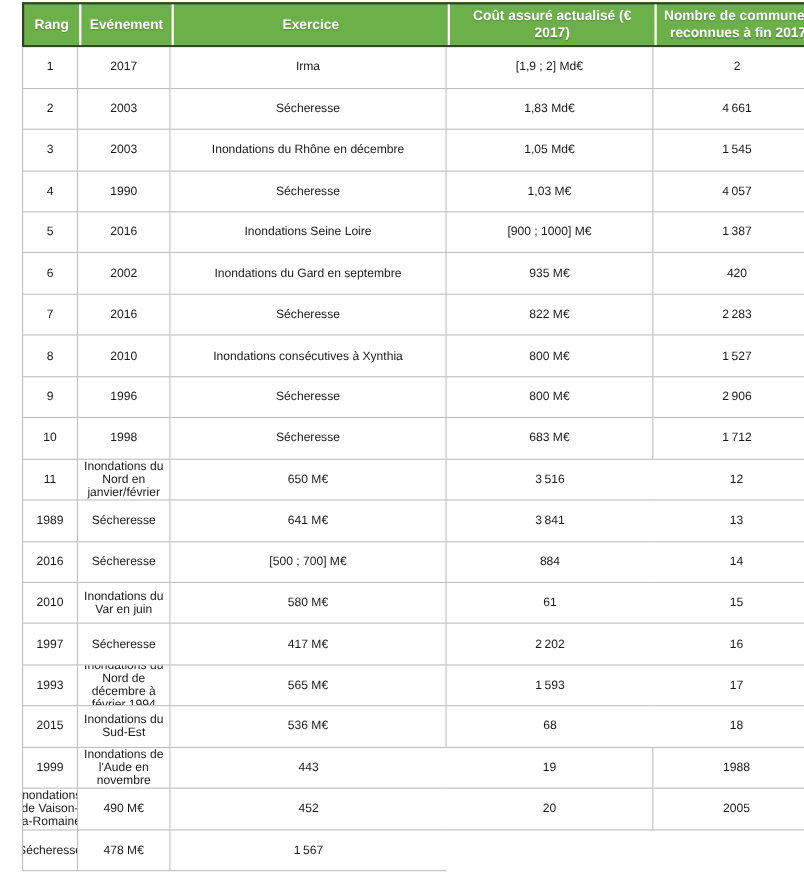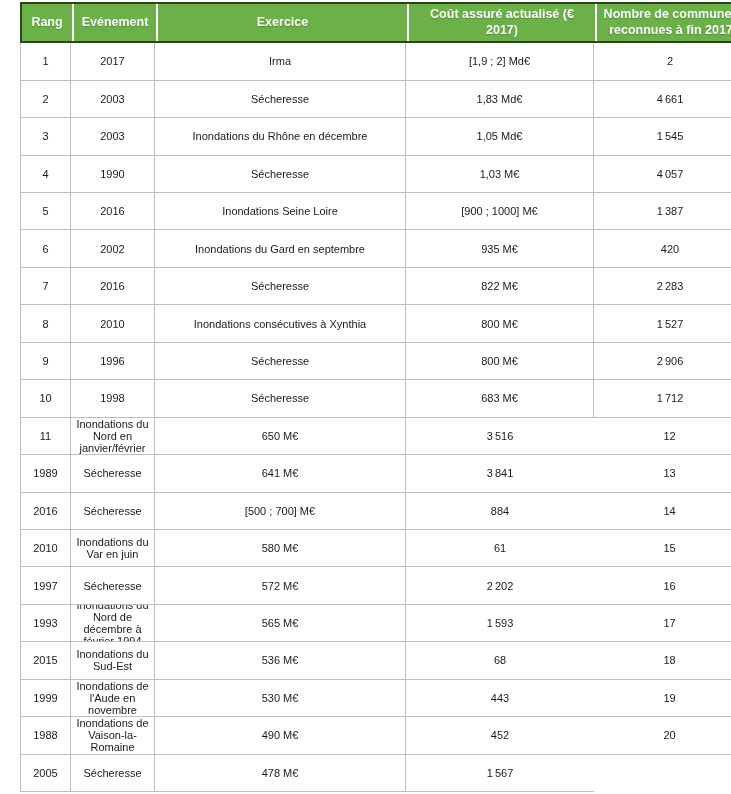--- a/index.html
+++ b/index.html
@@ -134,39 +134,38 @@
 
     <div class="cell">14</div>
     <div class="cell">2010</div>
     <div class="cell">Inondations du Var en juin</div>
     <div class="cell">580 M€</div>
     <div class="cell last-col">61</div>
 
     <div class="cell">15</div>
     <div class="cell">1997</div>
     <div class="cell">Sécheresse</div>
-    <div class="cell">572 M€</div>
+    <div class="cell">417 M€</div>
     <div class="cell last-col">2 202</div>
 
     <div class="cell">16</div>
     <div class="cell">1993</div>
     <div class="cell">Inondations du Nord de décembre à février 1994</div>
     <div class="cell">565 M€</div>
     <div class="cell last-col">1 593</div>
 
     <div class="cell">17</div>
     <div class="cell">2015</div>
     <div class="cell">Inondations du Sud-Est</div>
     <div class="cell">536 M€</div>
     <div class="cell last-col">68</div>
 
     <div class="cell">18</div>
     <div class="cell">1999</div>
     <div class="cell">Inondations de l'Aude en novembre</div>
-    <div class="cell">530 M€</div>
     <div class="cell last-col">443</div>
 
     <div class="cell">19</div>
     <div class="cell">1988</div>
     <div class="cell">Inondations de Vaison-la-Romaine</div>
     <div class="cell">490 M€</div>
     <div class="cell last-col">452</div>
 
     <div class="cell">20</div>
     <div class="cell">2005</div>

